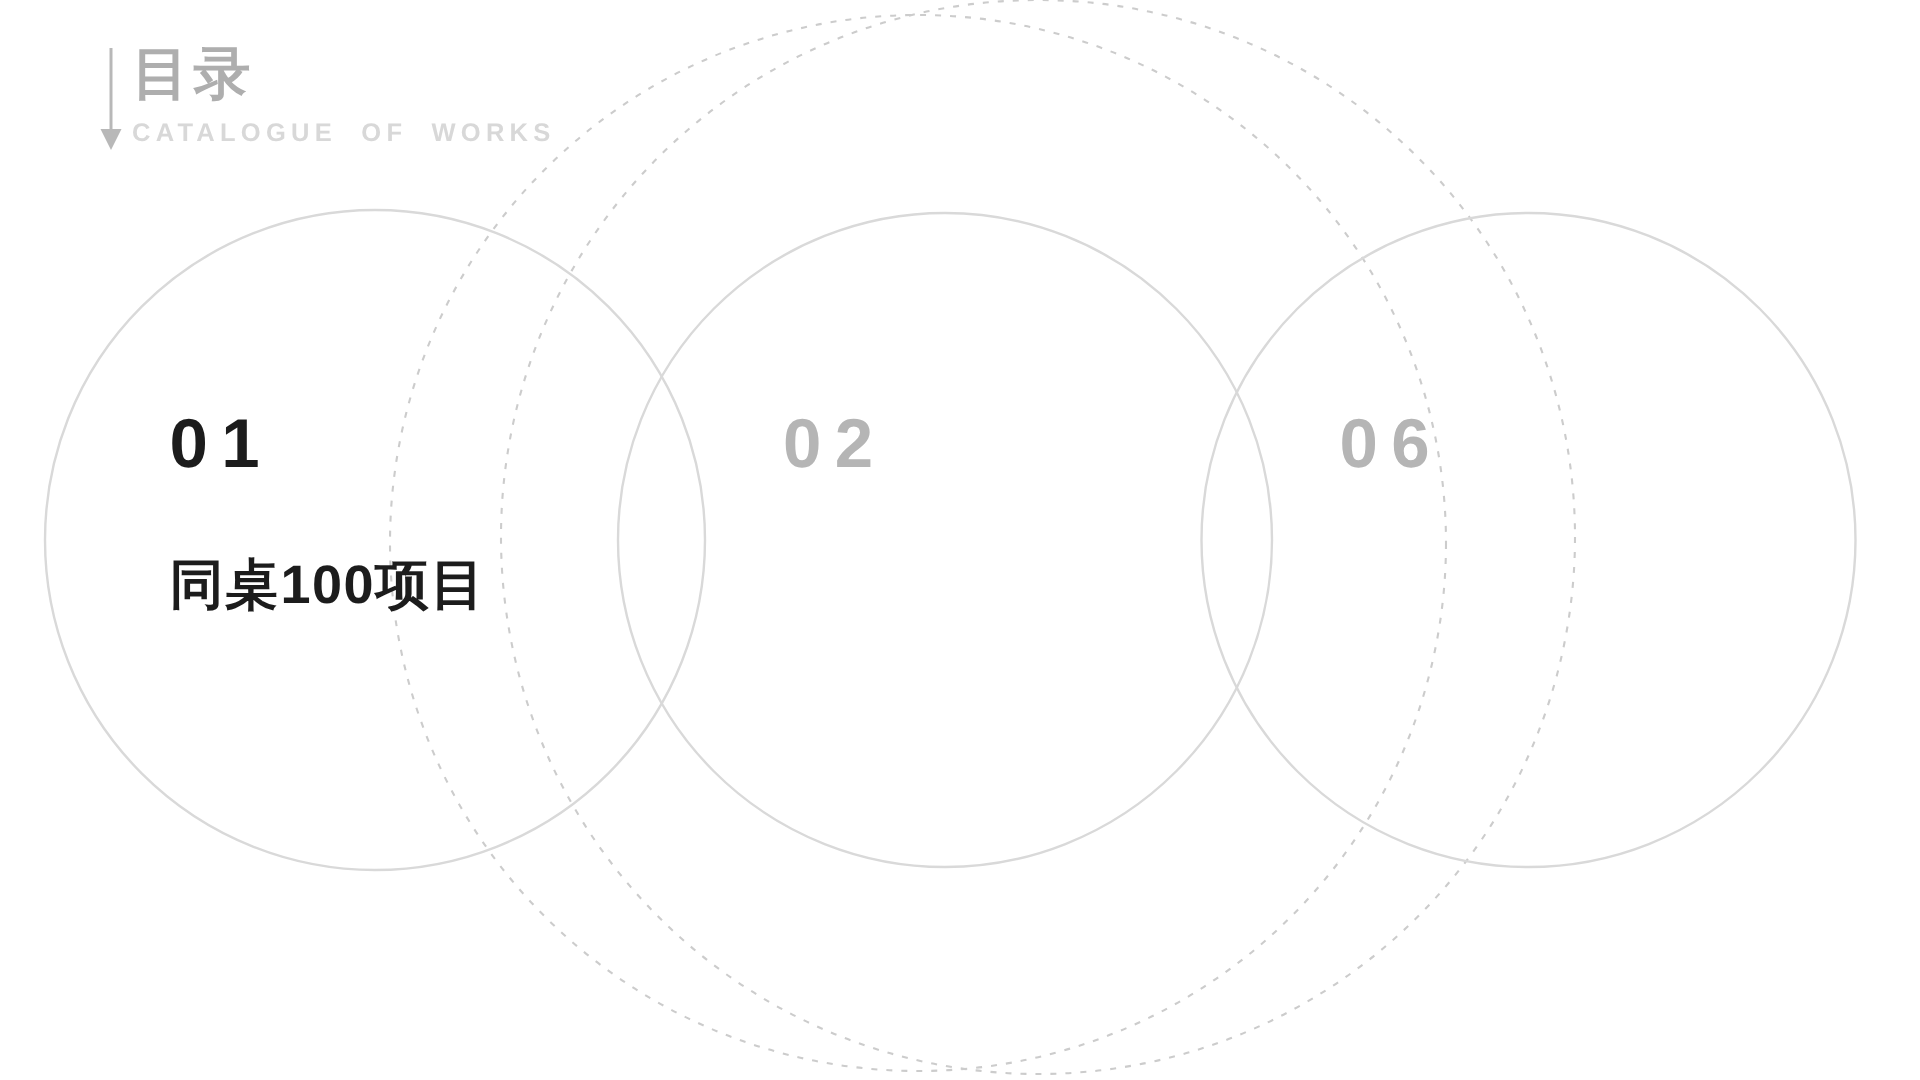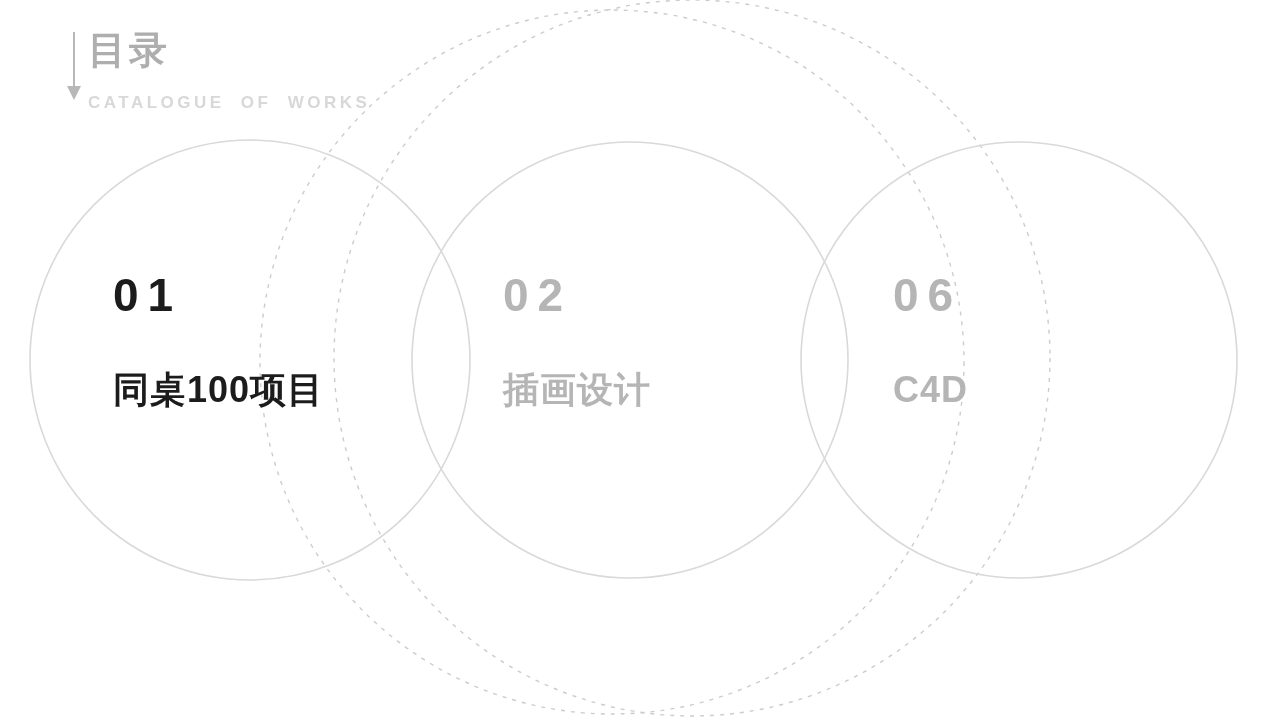--- a/index.html
+++ b/index.html
@@ -50,21 +50,21 @@
   .arrow-head { fill: var(--arrow, #b8b8b8); }
 
   .header-title {
     font-size: 38px;
     font-weight: bold;
     letter-spacing: 3px;
     line-height: 1.1;
     color: var(--header-title, #aeaeae);
   }
   .header-subtitle {
-    margin-top: 21px;
+    margin-top: 7px;
     font-size: 17px;
     font-weight: bold;
     letter-spacing: 3.5px;
     word-spacing: 8px;
     color: var(--header-subtitle, #d8d8d8);
     white-space: nowrap;
   }
 
   .toc-item {
     position: absolute;
@@ -79,21 +79,21 @@
     line-height: 1;
   }
   .toc-item .ttl {
     margin-top: 45px;
     font-size: 36px;
     font-weight: bold;
     letter-spacing: 1px;
     line-height: 53px;
   }
   .item-1 { left: 113px; }
-  .item-2 { left: 503px; }
+  .item-2 { left: 522px; }
   .item-3 { left: 893px; }
 
   .active   { color: var(--active-text, #1c1c1c); }
   .inactive { color: var(--inactive-text, #b5b5b5); }
 </style>
 </head>
 <body>
 
 <div class="slide">
 
@@ -118,27 +118,19 @@
 
   <div class="toc-item item-1">
     <div class="num active">01</div>
     <div class="ttl active">
       <div>同桌100项目</div>
     </div>
   </div>
 
   <div class="toc-item item-2">
     <div class="num inactive">02</div>
-    <div class="ttl inactive">
-      <div>插画设计</div>
-      <div></div>
-    </div>
   </div>
 
   <div class="toc-item item-3">
     <div class="num inactive">06</div>
-    <div class="ttl inactive">
-      <div>C4D</div>
-      <div></div>
-    </div>
   </div>
 
 </div>
 
 </body></html>

